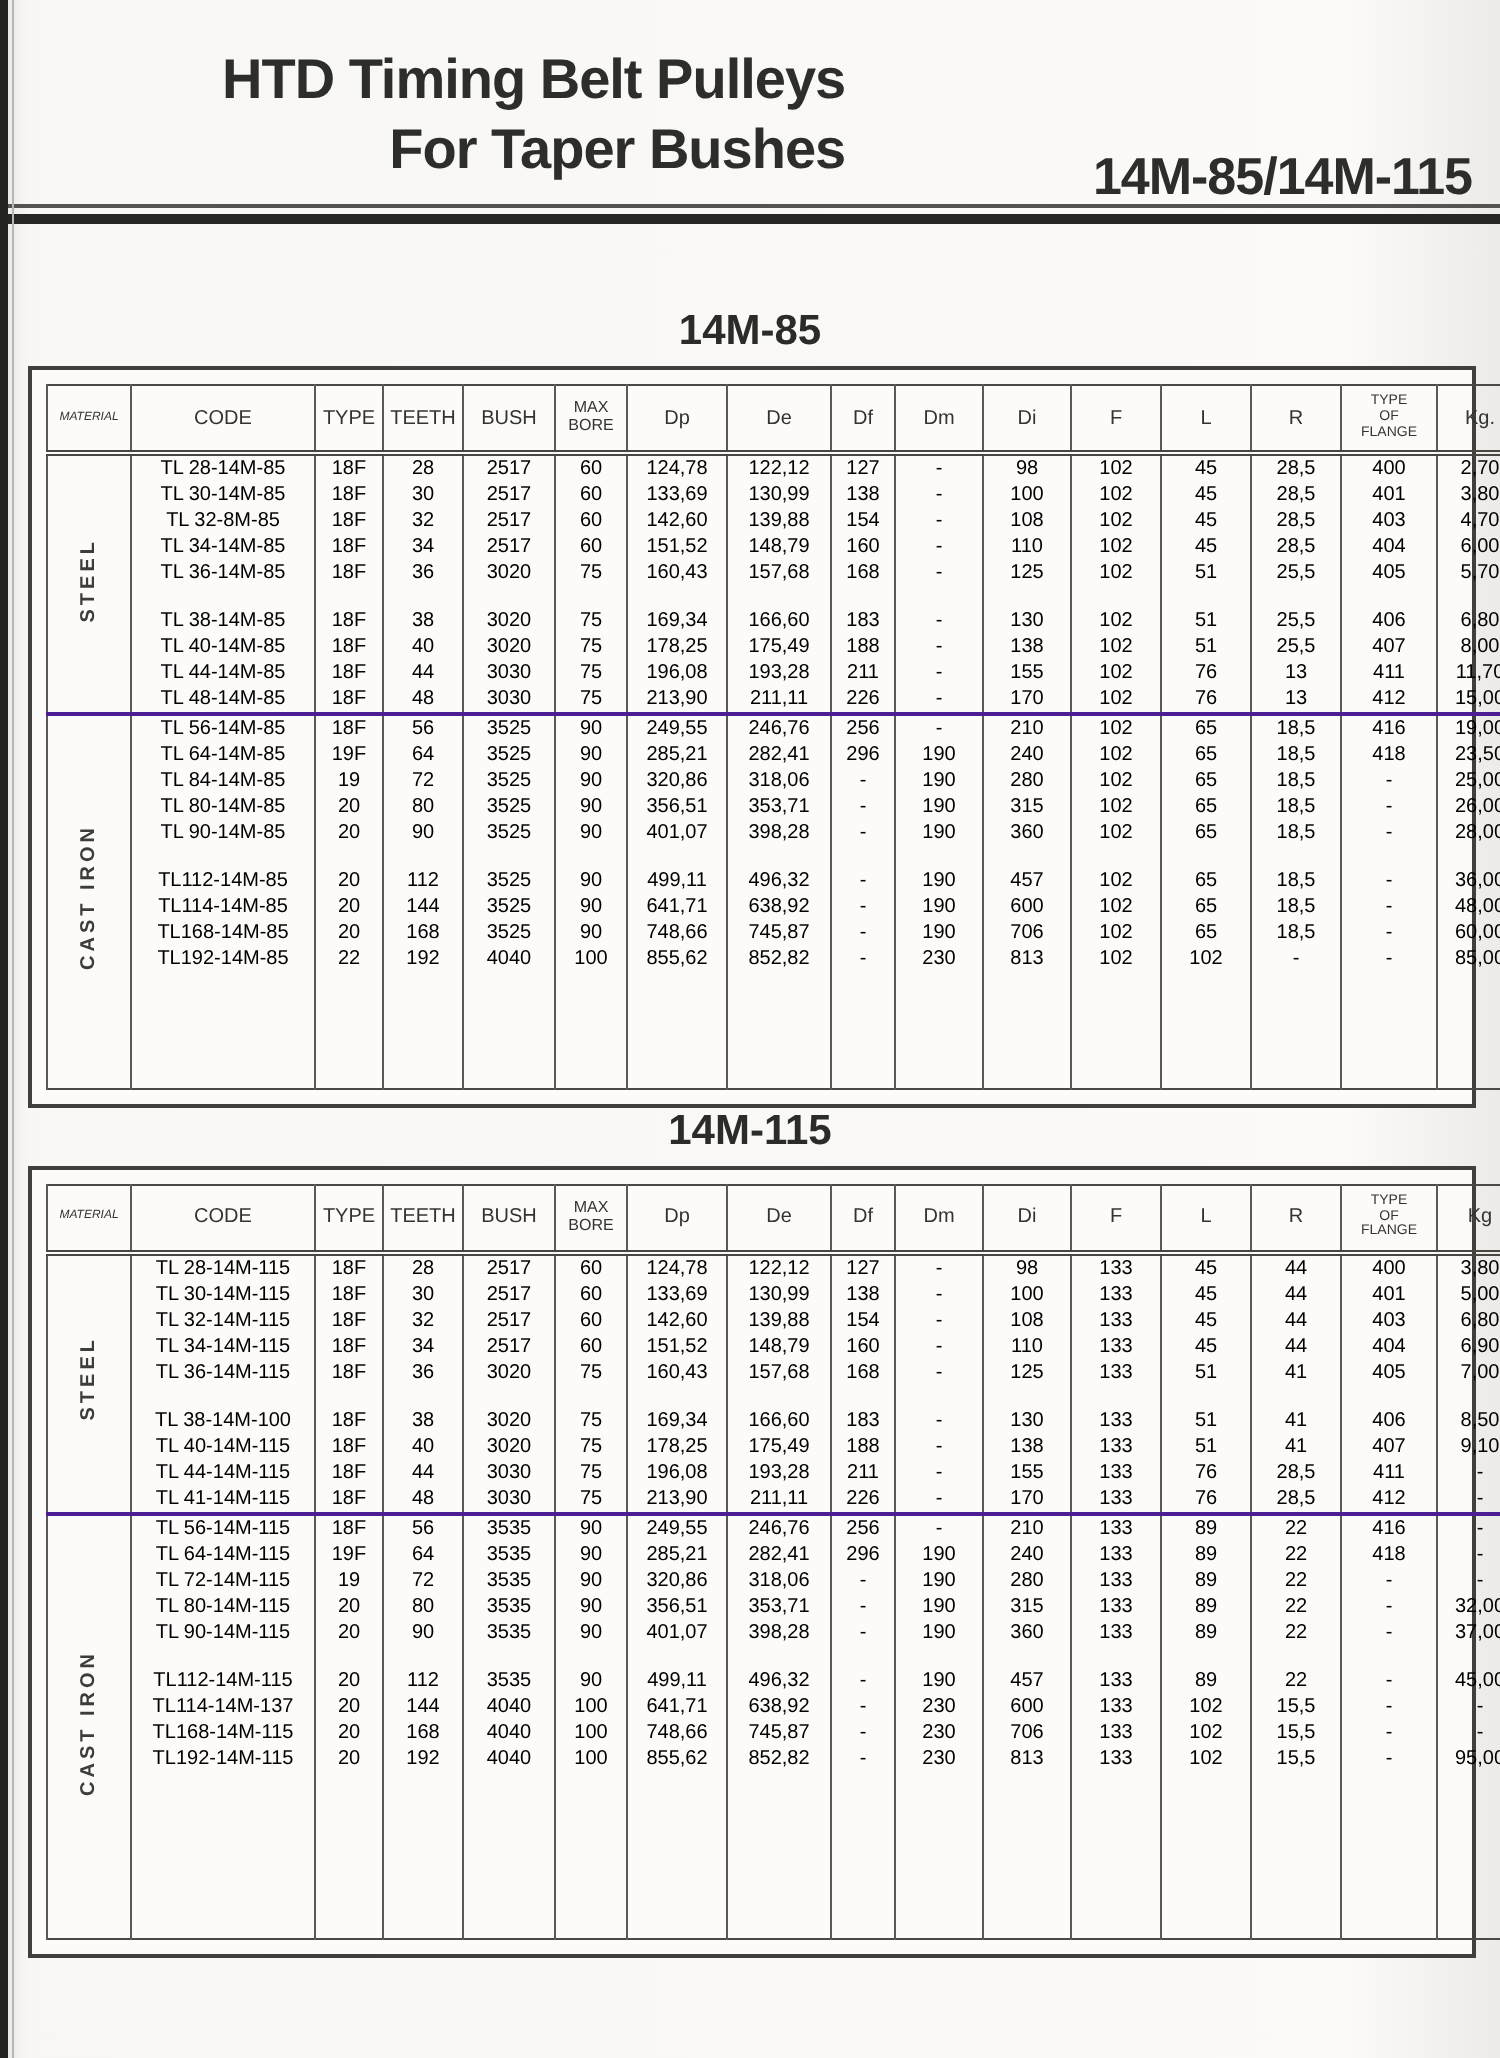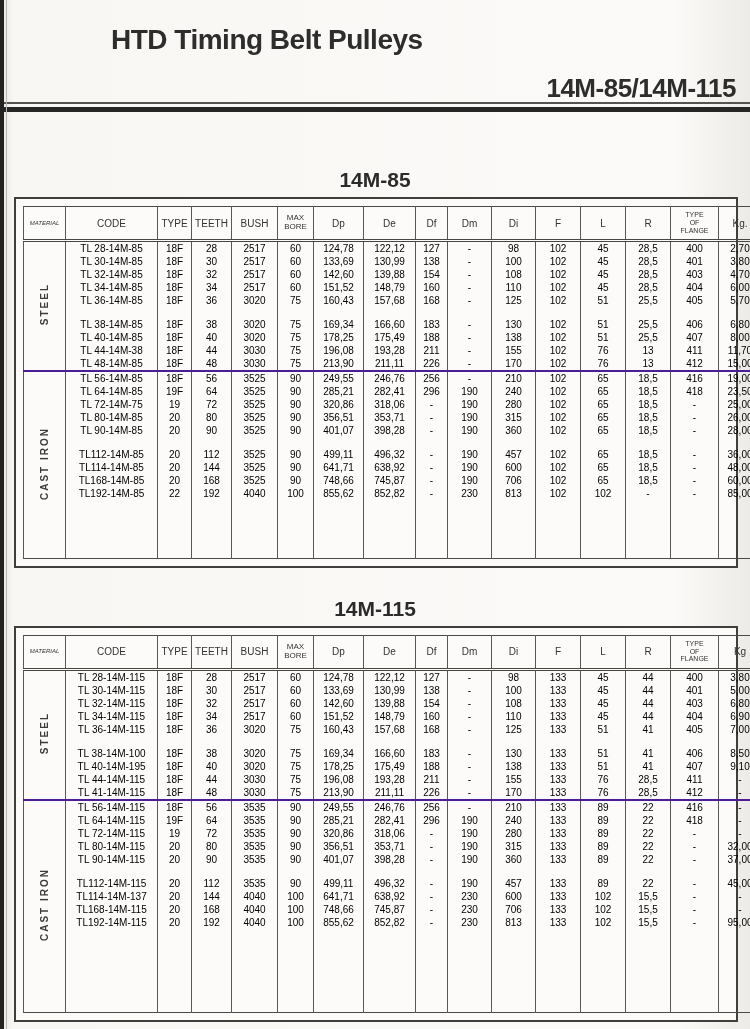--- a/index.html
+++ b/index.html
@@ -26,22 +26,22 @@
     position:absolute; right:14px; top:73px;
     font-size:26px; font-weight:bold; color:#2d2d2b; letter-spacing:-0.5px;
   }
   .rule-thin  { height:2px; background:#55534f; margin-top:2px; }
   .rule-thick { height:5px; background:#262624; margin-top:3px; }
 
   h2.table-title {
     text-align:center; font-size:21px; font-weight:bold;
     color:#2b2b29; letter-spacing:0;
   }
-  #title-0 { margin-top:56px; }
-  #title-1 { margin-top:29px; }
+  #title-0 { margin-top:42px; }
+  #title-1 { }
 
   .table-frame {
     margin:5px 12px 0 14px;
     border:2px solid #403f3c; padding:7px;
     background:#fcfbf9;
   }
   table {
     border-collapse:collapse; table-layout:fixed; width:100%;
     border:1px solid #4a4946;
   }
@@ -74,20 +74,21 @@
 </head>
 <body>
 
 <div class="page" data-name="catalog-page">
   <div class="scan-edge-dark" data-name="scan-edge-dark"></div>
   <div class="scan-edge-light" data-name="scan-edge-light"></div>
 
   <header data-name="page-header">
     <div class="main-title" data-name="page-title">
       <div data-name="page-title-line1">HTD Timing Belt Pulleys</div>
+      <div data-name="page-title-line2">For Taper Bushes</div>
     </div>
     <div class="model-range" data-name="model-range-label">14M-85/14M-115</div>
   </header>
 
   <div class="rule-thin" data-name="header-rule-thin"></div>
   <div class="rule-thick" data-name="header-rule-thick"></div>
 
   <section data-name="table-section-14m-85">
     <h2 class="table-title" id="title-0" data-name="table-title-14m-85">14M-85</h2>
     <div class="table-frame" data-name="table-frame-14m-85">
@@ -163,21 +164,21 @@
               <td data-name="cell">138</td>
               <td data-name="cell">-</td>
               <td data-name="cell">100</td>
               <td data-name="cell">102</td>
               <td data-name="cell">45</td>
               <td data-name="cell">28,5</td>
               <td data-name="cell">401</td>
               <td data-name="cell">3,80</td>
             </tr>
             <tr data-name="table-row">
-              <td data-name="cell">TL 32-14M-85</td>
+              <td data-name="cell">TL 32-8M-85</td>
               <td data-name="cell">18F</td>
               <td data-name="cell">32</td>
               <td data-name="cell">2517</td>
               <td data-name="cell">60</td>
               <td data-name="cell">142,60</td>
               <td data-name="cell">139,88</td>
               <td data-name="cell">154</td>
               <td data-name="cell">-</td>
               <td data-name="cell">108</td>
               <td data-name="cell">102</td>
@@ -265,21 +266,21 @@
               <td data-name="cell">188</td>
               <td data-name="cell">-</td>
               <td data-name="cell">138</td>
               <td data-name="cell">102</td>
               <td data-name="cell">51</td>
               <td data-name="cell">25,5</td>
               <td data-name="cell">407</td>
               <td data-name="cell">8,00</td>
             </tr>
             <tr data-name="table-row">
-              <td data-name="cell">TL 44-14M-38</td>
+              <td data-name="cell">TL 44-14M-85</td>
               <td data-name="cell">18F</td>
               <td data-name="cell">44</td>
               <td data-name="cell">3030</td>
               <td data-name="cell">75</td>
               <td data-name="cell">196,08</td>
               <td data-name="cell">193,28</td>
               <td data-name="cell">211</td>
               <td data-name="cell">-</td>
               <td data-name="cell">155</td>
               <td data-name="cell">102</td>
@@ -334,21 +335,21 @@
               <td data-name="cell">296</td>
               <td data-name="cell">190</td>
               <td data-name="cell">240</td>
               <td data-name="cell">102</td>
               <td data-name="cell">65</td>
               <td data-name="cell">18,5</td>
               <td data-name="cell">418</td>
               <td data-name="cell">23,50</td>
             </tr>
             <tr data-name="table-row">
-              <td data-name="cell">TL 72-14M-75</td>
+              <td data-name="cell">TL 84-14M-85</td>
               <td data-name="cell">19</td>
               <td data-name="cell">72</td>
               <td data-name="cell">3525</td>
               <td data-name="cell">90</td>
               <td data-name="cell">320,86</td>
               <td data-name="cell">318,06</td>
               <td data-name="cell">-</td>
               <td data-name="cell">190</td>
               <td data-name="cell">280</td>
               <td data-name="cell">102</td>
@@ -658,21 +659,21 @@
               <td data-name="cell">183</td>
               <td data-name="cell">-</td>
               <td data-name="cell">130</td>
               <td data-name="cell">133</td>
               <td data-name="cell">51</td>
               <td data-name="cell">41</td>
               <td data-name="cell">406</td>
               <td data-name="cell">8,50</td>
             </tr>
             <tr data-name="table-row">
-              <td data-name="cell">TL 40-14M-195</td>
+              <td data-name="cell">TL 40-14M-115</td>
               <td data-name="cell">18F</td>
               <td data-name="cell">40</td>
               <td data-name="cell">3020</td>
               <td data-name="cell">75</td>
               <td data-name="cell">178,25</td>
               <td data-name="cell">175,49</td>
               <td data-name="cell">188</td>
               <td data-name="cell">-</td>
               <td data-name="cell">138</td>
               <td data-name="cell">133</td>

